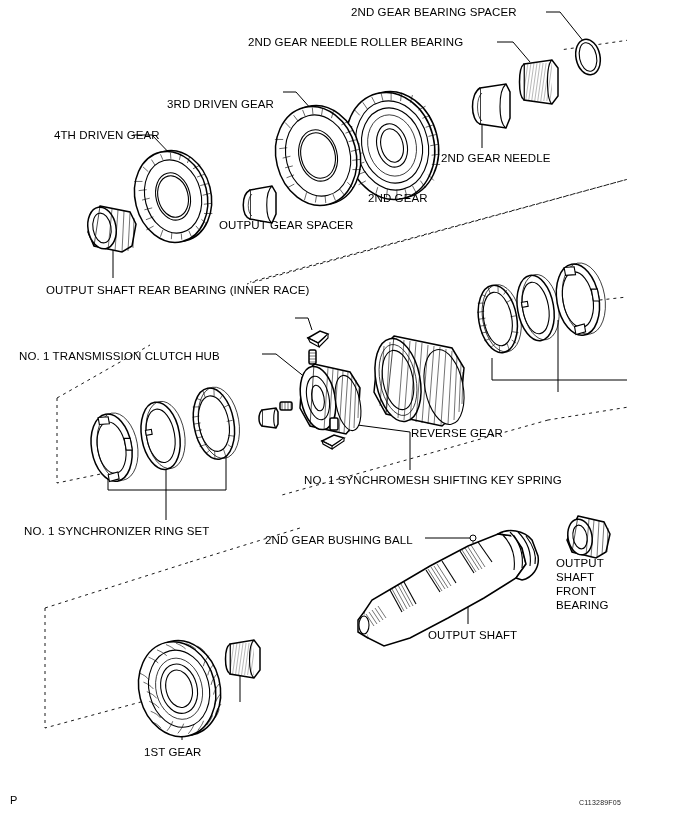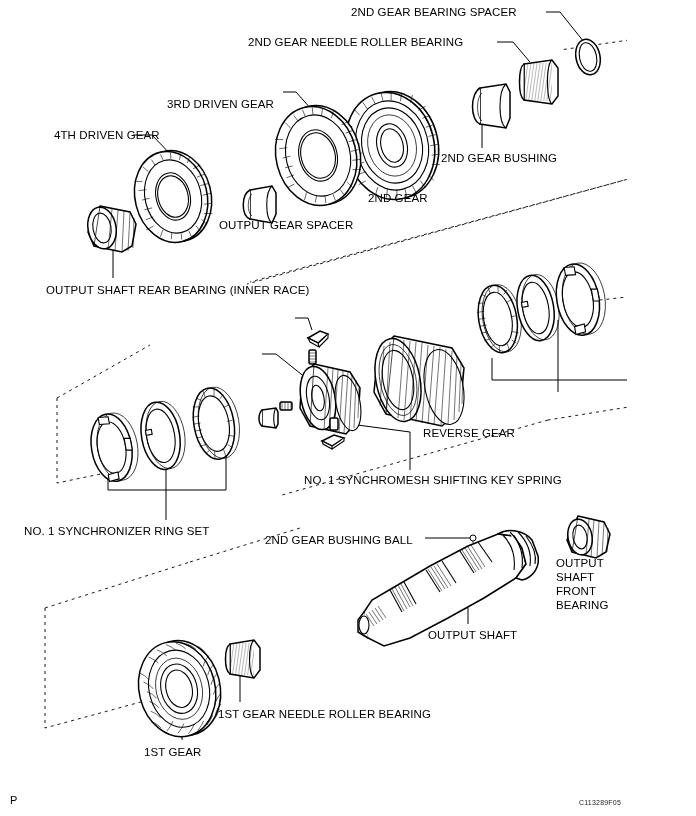--- a/index.html
+++ b/index.html
@@ -447,30 +447,30 @@
         <path class="part-fine" d="M8,6 L8,36"></path>
       </g>
     </g>
 
   </svg>
 
   <div class="cap-label" style="left:351px; top:6px;">2ND GEAR BEARING SPACER</div>
   <div class="cap-label" style="left:248px; top:36px;">2ND GEAR NEEDLE ROLLER BEARING</div>
   <div class="cap-label" style="left:167px; top:98px;">3RD DRIVEN GEAR</div>
   <div class="cap-label" style="left:18px;  top:129px;margin-left:36px;">4TH DRIVEN GEAR</div>
-  <div class="cap-label" style="left:441px; top:152px;">2ND GEAR BUSHING</div>
+  <div class="cap-label" style="left:441px; top:152px;">2ND GEAR NEEDLE</div>
   <div class="cap-label" style="left:368px; top:192px;">2ND GEAR</div>
   <div class="cap-label" style="left:219px; top:219px;">OUTPUT GEAR SPACER</div>
   <div class="cap-label" style="left:46px;  top:284px;">OUTPUT SHAFT REAR BEARING (INNER RACE)</div>
-  <div class="cap-label" style="left:423px; top:427px;">REVERSE GEAR</div>
+  <div class="cap-label" style="left:19px;  top:350px;">NO. 1 TRANSMISSION CLUTCH HUB</div>
+  <div class="cap-label" style="left:411px; top:427px;">REVERSE GEAR</div>
   <div class="cap-label" style="left:304px; top:474px;">NO. 1 SYNCHROMESH SHIFTING KEY SPRING</div>
   <div class="cap-label" style="left:24px;  top:525px;">NO. 1 SYNCHRONIZER RING SET</div>
   <div class="cap-label" style="left:265px; top:534px;">2ND GEAR BUSHING BALL</div>
   <div class="cap-label two-line" style="left:556px; top:556px;">OUTPUT SHAFT
 FRONT BEARING</div>
   <div class="cap-label" style="left:428px; top:629px;">OUTPUT SHAFT</div>
-  <div class="cap-label" style="left:218px; top:708px;">1ST GEAR NEEDLE ROLLER BEARING</div>
   <div class="cap-label" style="left:144px; top:746px;">1ST GEAR</div>
 
   <div class="page-mark">P</div>
   <div class="corner-code">C113289F05</div>
 
 </div>
 
 </body></html>

